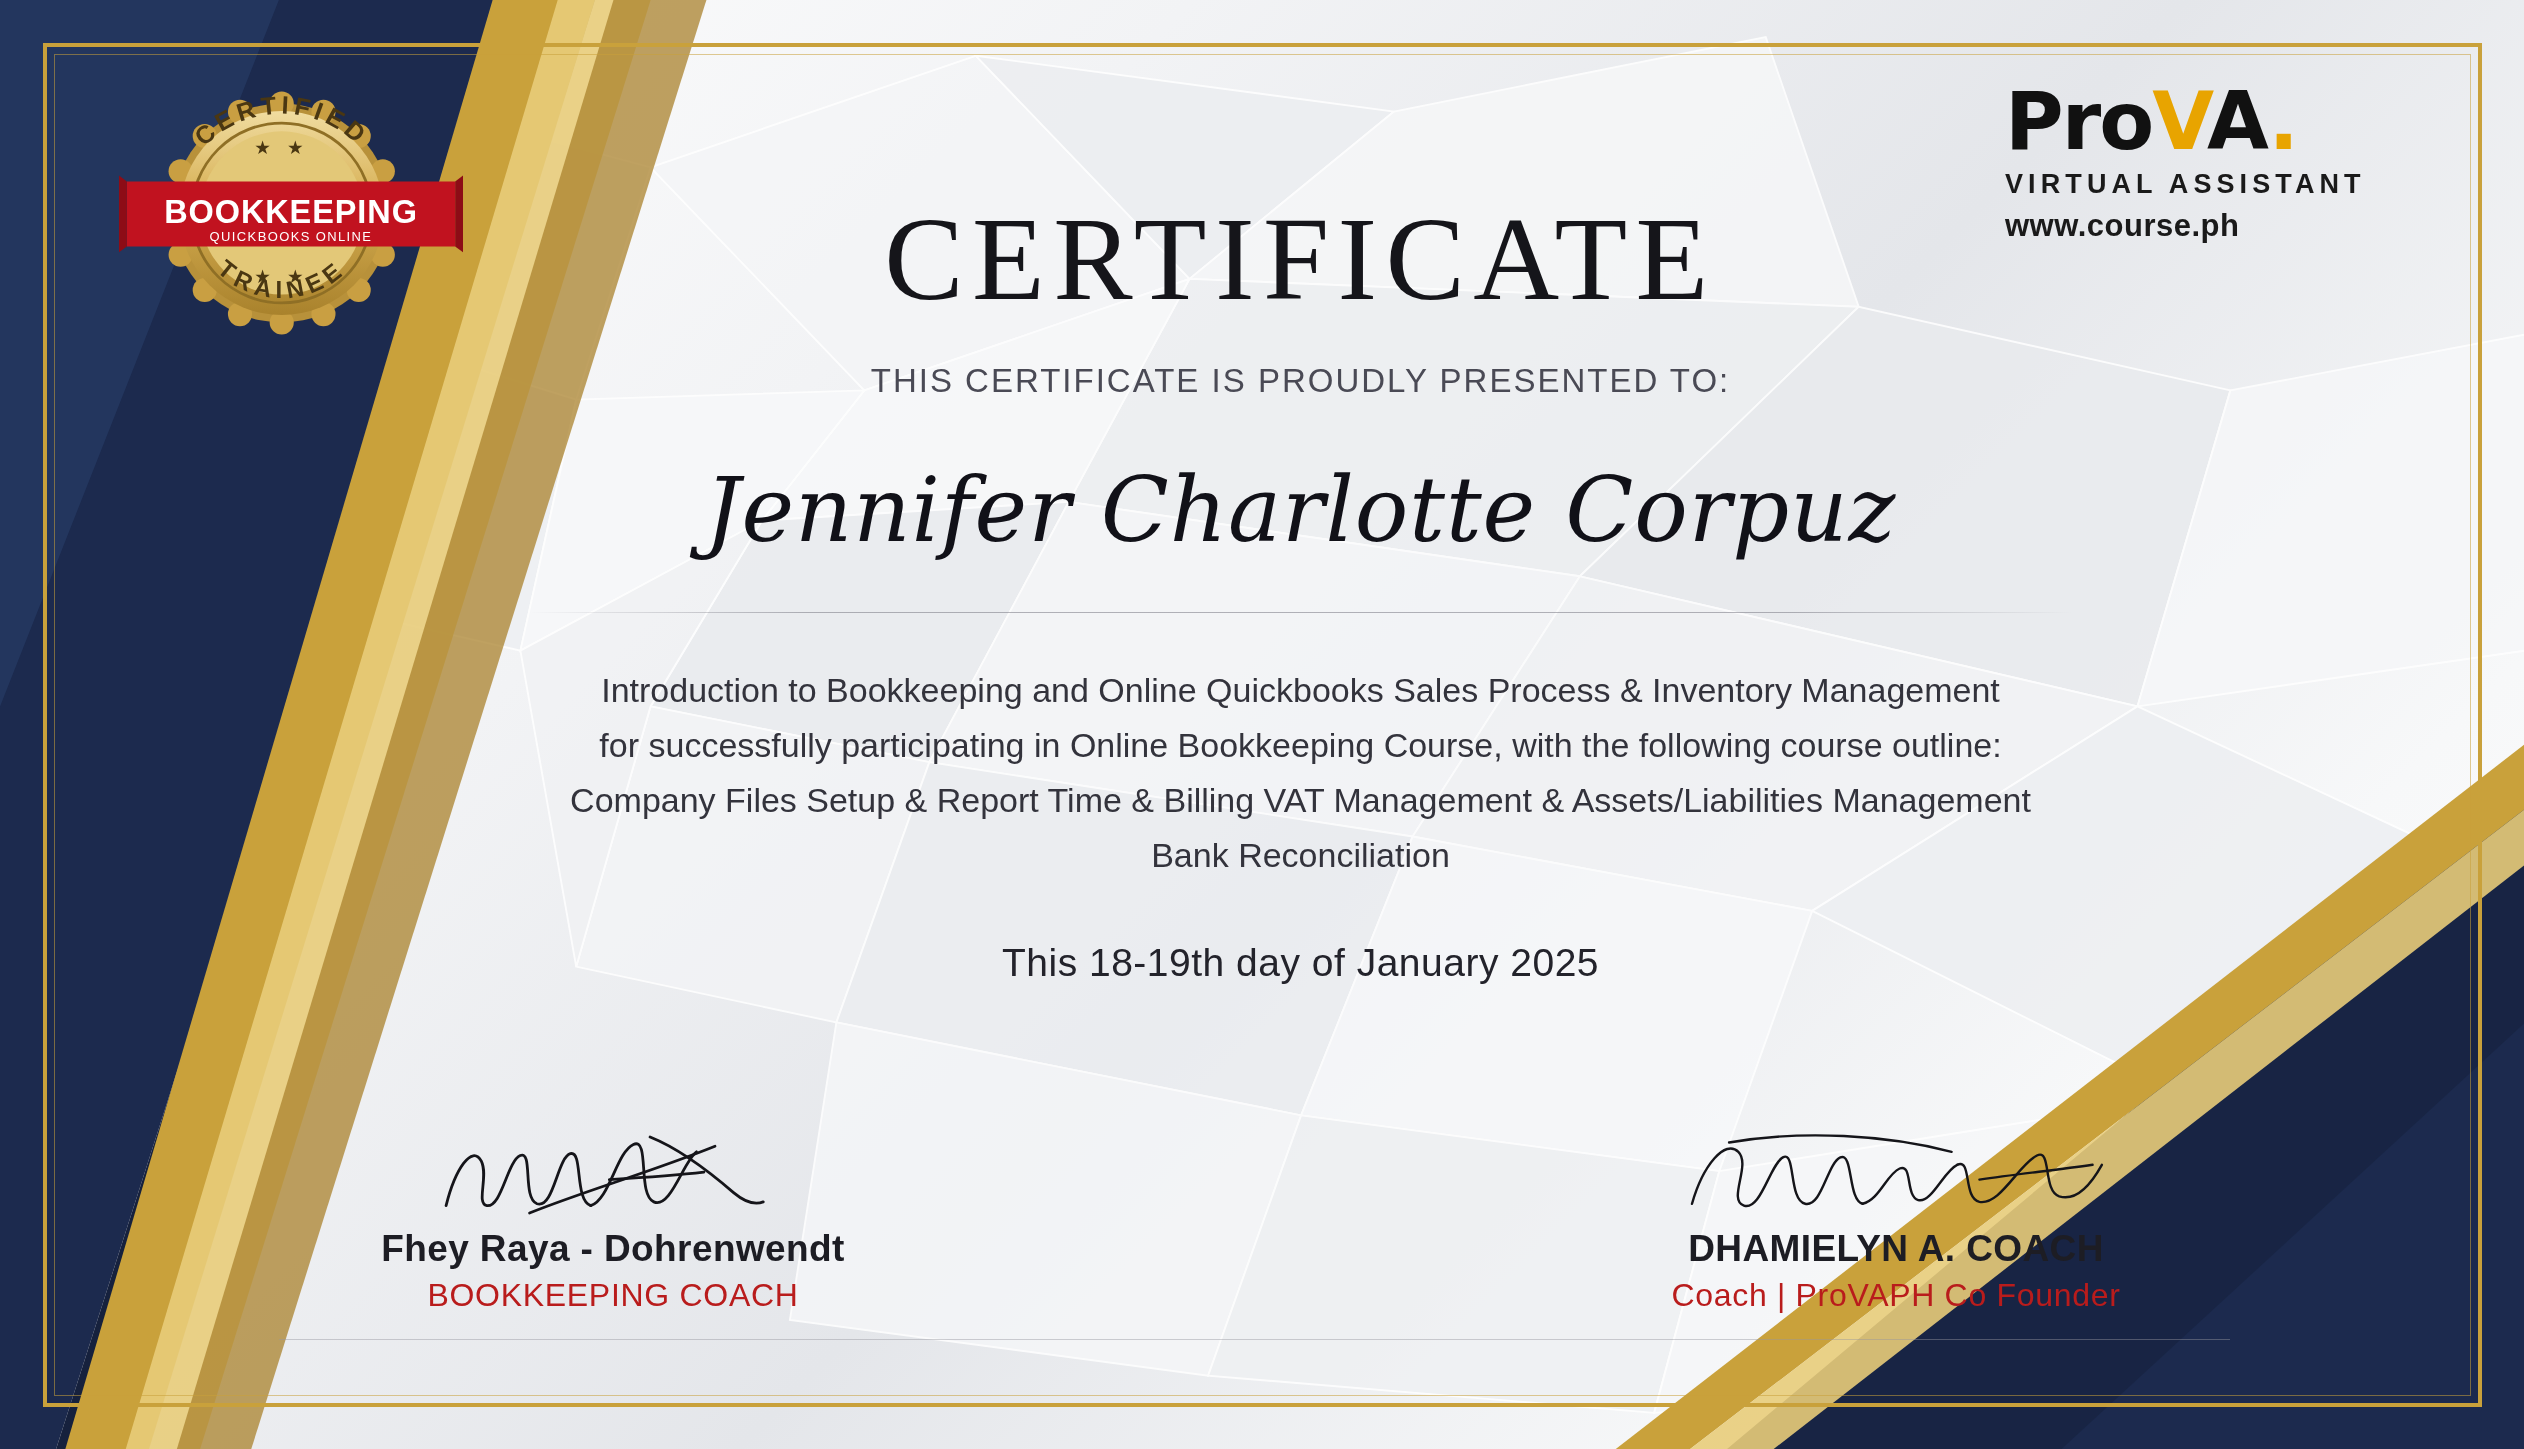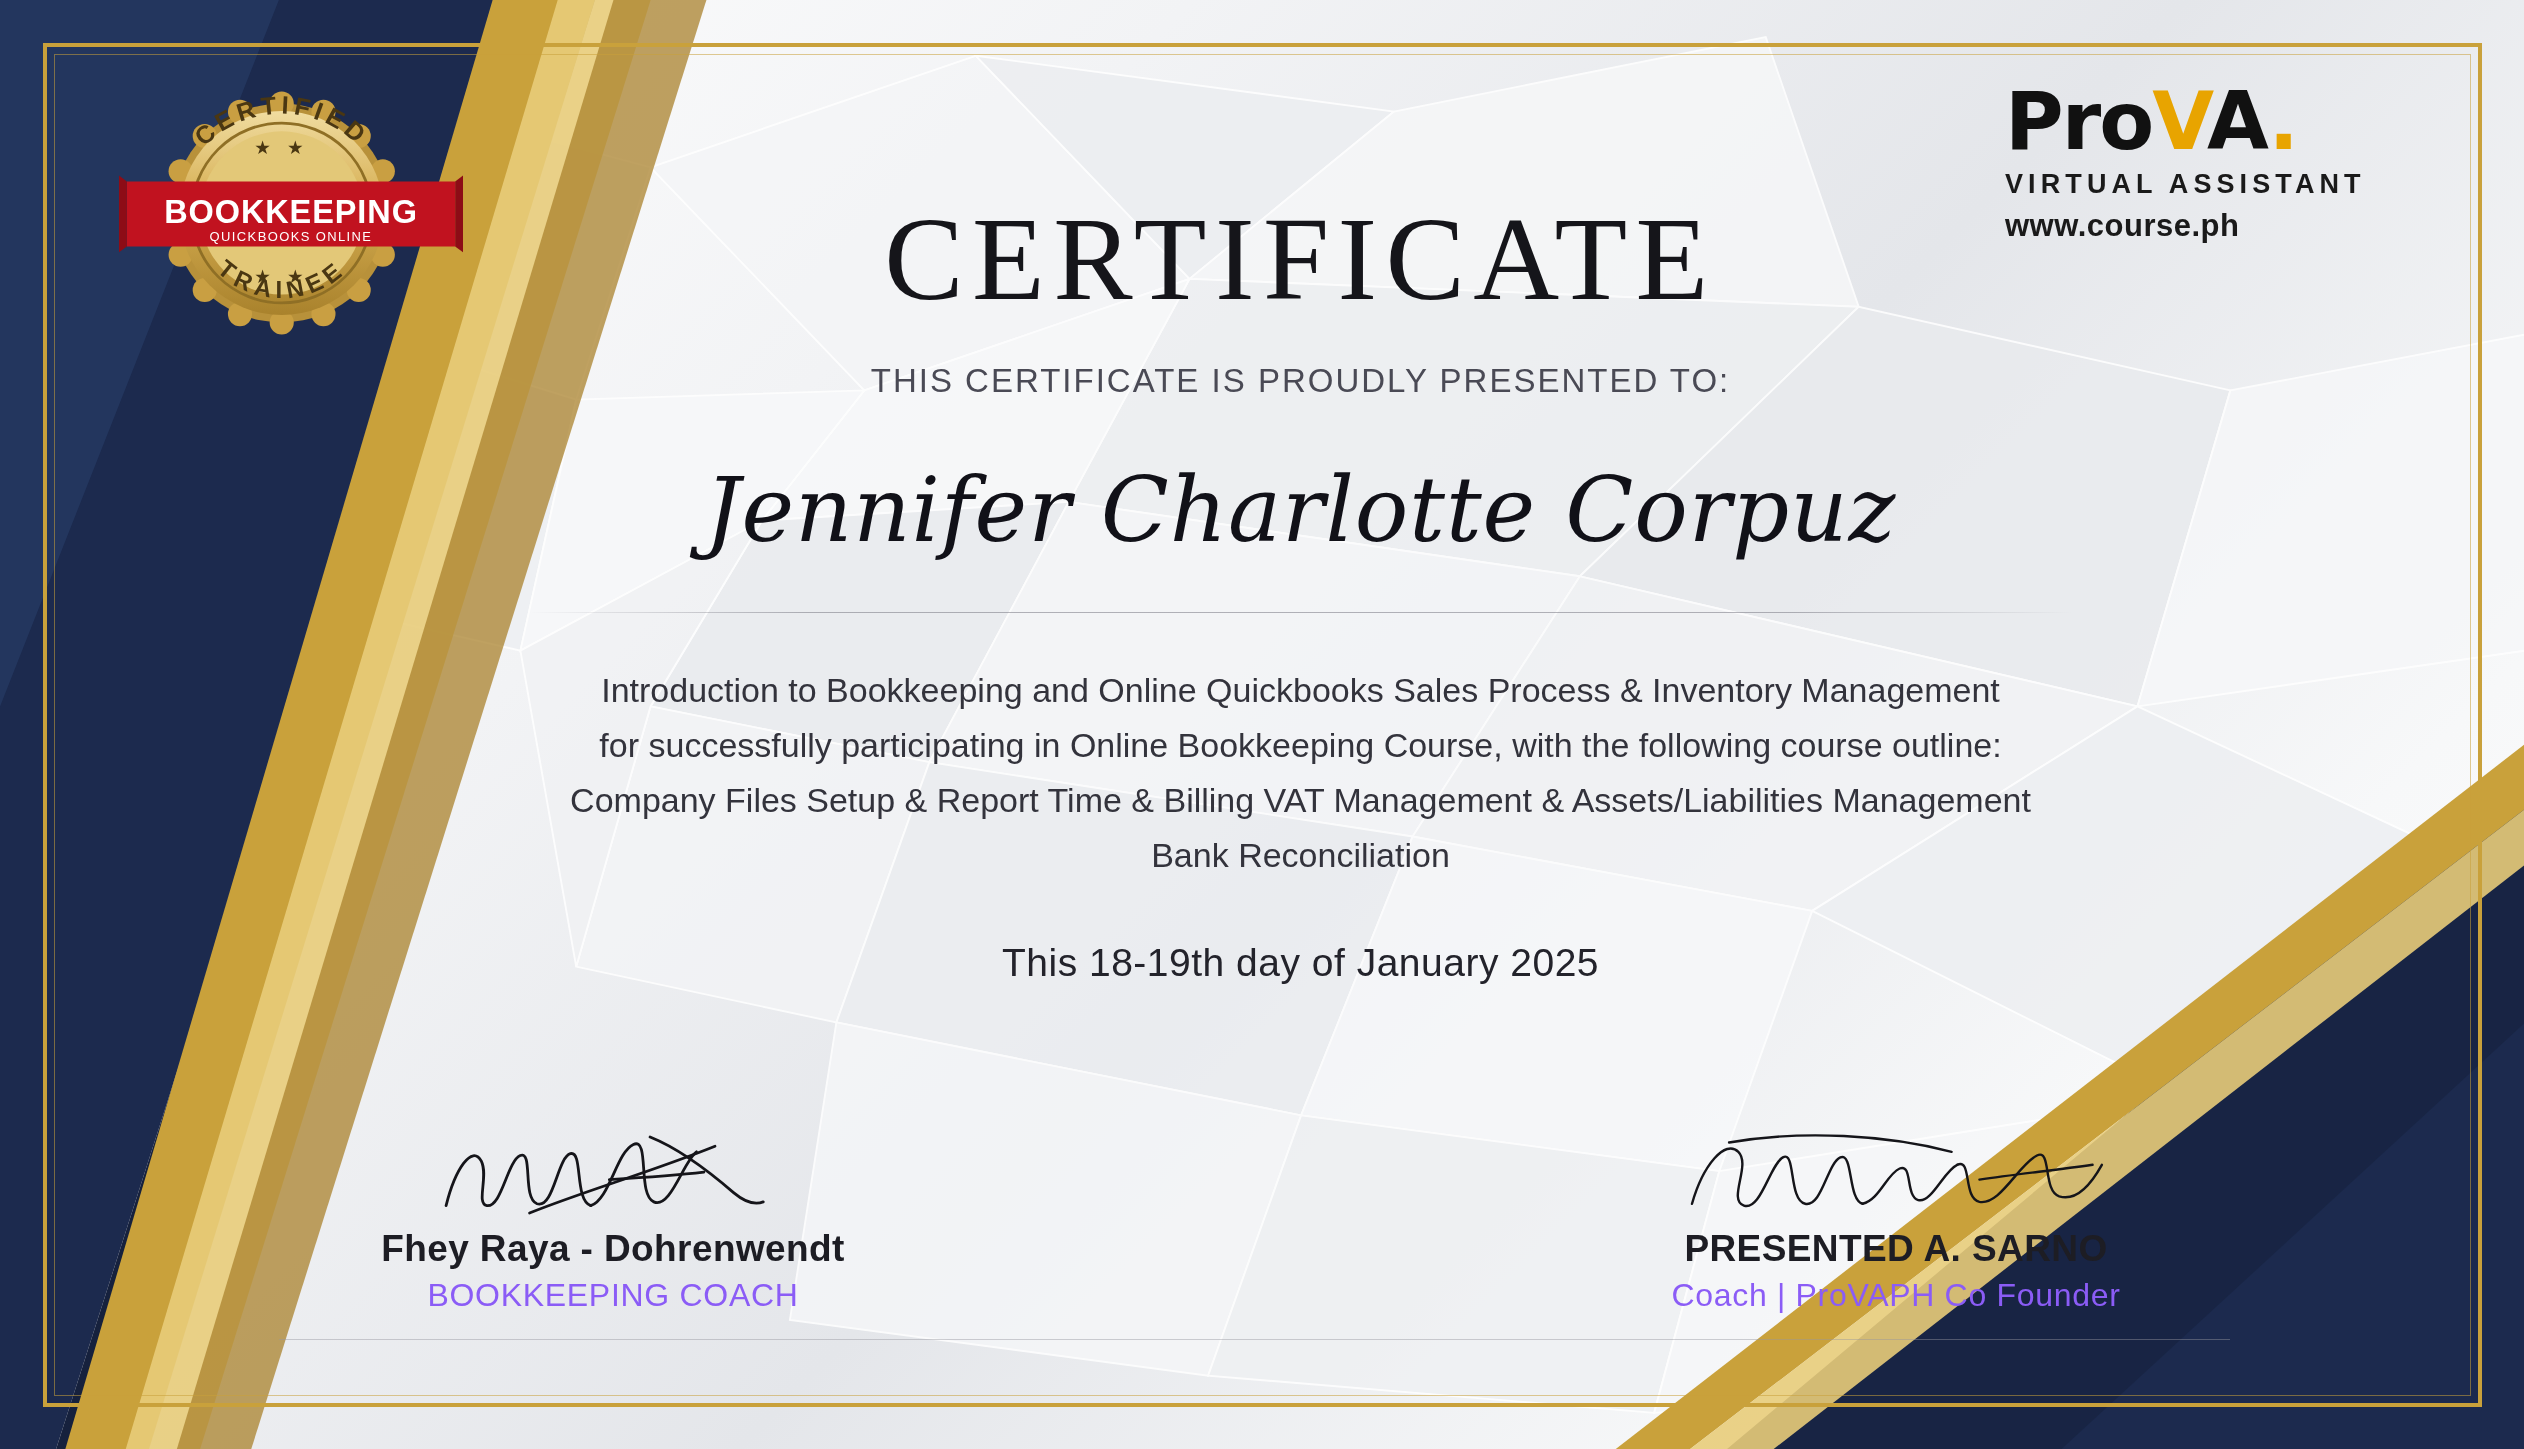--- a/index.html
+++ b/index.html
@@ -186,21 +186,21 @@
   .sig-name {
     font-size: 37px;
     font-weight: bold;
     letter-spacing: 0.4px;
     margin-top: 1.9px;
   }
   .sig-role {
     font-size: 32px;
     letter-spacing: 0.7px;
     margin-top: 7.4px;
-    color: #8b5cf6;
+    color: #b91c1c;
   }
   .bottom-rule {
     position: absolute;
     left: 279px;
     bottom: 110px;
     width: 1951px;
     height: 0.9px;
     background: rgba(150,150,160,0.45);
   }
 </style>
@@ -354,20 +354,20 @@
         <svg width="446" height="102" viewBox="0 0 480 110" aria-hidden="true">
           <g fill="none" stroke="#15151a" stroke-width="2.6" stroke-linecap="round">
             <path d="M20 86 C32 44, 56 16, 70 30 C84 44, 58 82, 76 88 C94 94, 104 44, 118 36 C132 28, 124 82, 142 86 C160 90, 166 42, 180 36 C194 30, 188 82, 204 86"></path>
             <path d="M204 86 C222 82, 230 54, 244 48 C258 42, 250 78, 264 82 C278 86, 292 50, 306 44"></path>
             <path d="M306 44 C322 36, 312 80, 330 84 C352 88, 372 44, 392 34 C408 26, 398 72, 416 78 C436 84, 452 62, 462 44"></path>
             <path d="M60 20 C140 6, 230 12, 300 30"></path>
             <path d="M330 60 C370 54, 410 50, 452 44"></path>
           </g>
         </svg>
       </div>
-      <div class="sig-name">PRESENTED A. SARNO</div>
+      <div class="sig-name">DHAMIELYN A. COACH</div>
       <div class="sig-role">Coach | ProVAPH Co Founder</div>
     </div>
   </div>
 
   <div class="bottom-rule"></div>
 </div>
 
 
 </body></html>

